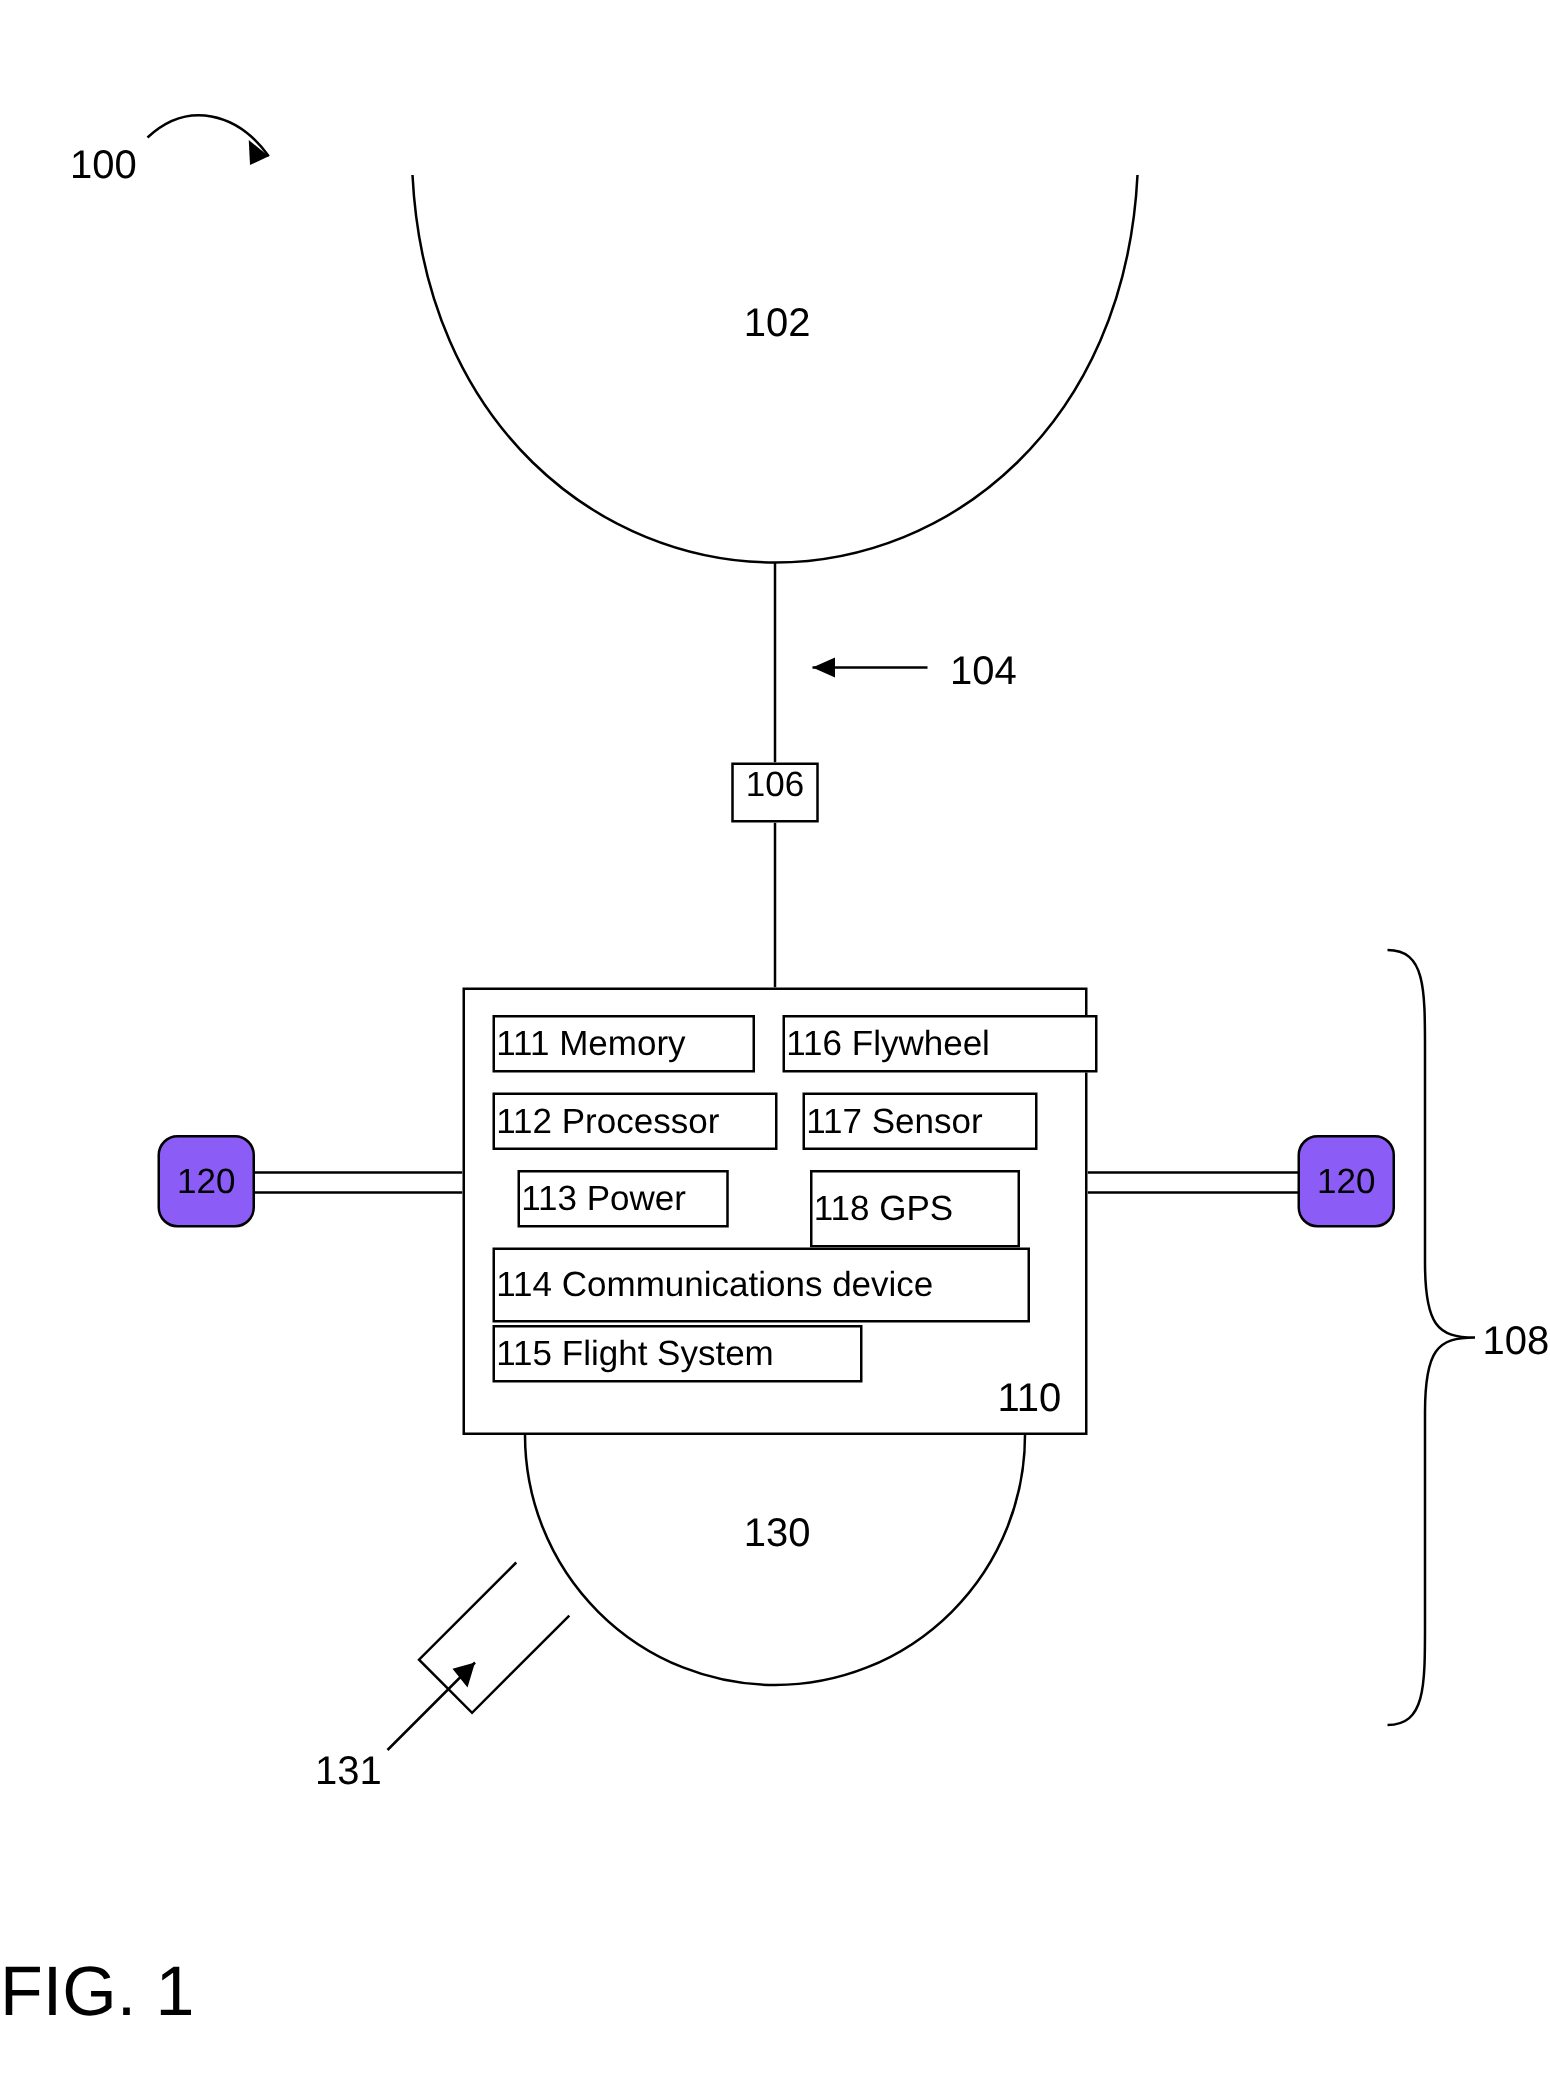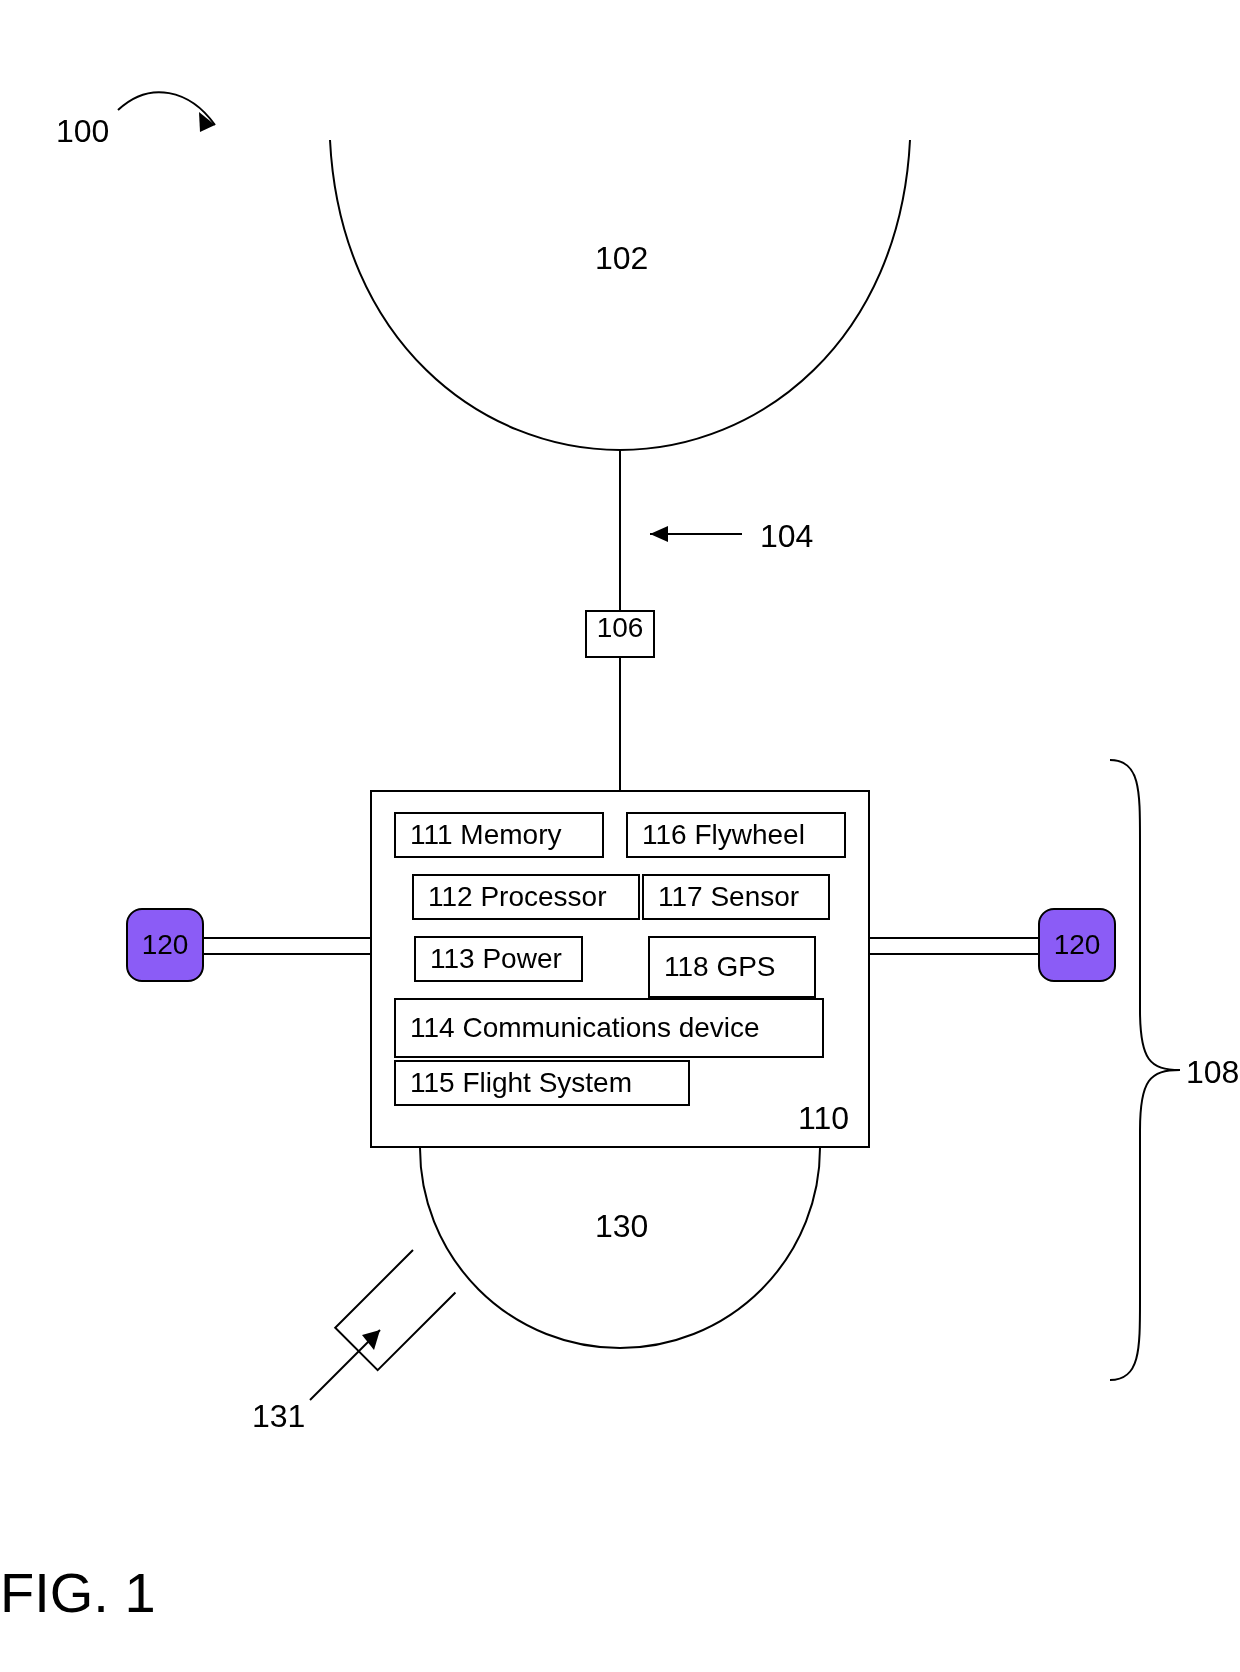--- a/index.html
+++ b/index.html
@@ -42,21 +42,21 @@
     font-size: 28px;
   }
   .comp {
     position: absolute;
     border: 2px solid #000;
     background: #fff;
     box-sizing: border-box;
     display: flex;
     align-items: center;
     font-size: 28px;
-    padding: 0 14px;
+    padding: 0 1px;
   }
   .pod {
     position: absolute;
     border: 2px solid #000;
     background: #8b5cf6;
     border-radius: 16px;
     box-sizing: border-box;
     display:flex; align-items:center; justify-content:center;
     font-size: 28px;
   }
@@ -118,25 +118,25 @@
   <div class="box" style="left:585px; top:610px; width:70px; height:48px;">
     <span>106</span>
   </div>
 
   <div class="box" style="left:370px; top:790px; width:500px; height:358px; display:block;">
   </div>
 
   <div class="comp" style="left:394px; top:812px; width:210px; height:46px;">
     <span>111 Memory</span>
   </div>
-  <div class="comp" style="left:626px; top:812px; width:220px; height:46px;">
+  <div class="comp" style="left:626px; top:812px; width:252px; height:46px;">
     <span>116 Flywheel</span>
   </div>
 
-  <div class="comp" style="left:412px; top:874px; width:228px; height:46px;">
+  <div class="comp" style="left:394px; top:874px; width:228px; height:46px;">
     <span>112 Processor</span>
   </div>
   <div class="comp" style="left:642px; top:874px; width:188px; height:46px;">
     <span>117 Sensor</span>
   </div>
 
   <div class="comp" style="left:414px; top:936px; width:169px; height:46px;">
     <span>113 Power</span>
   </div>
   <div class="comp" style="left:648px; top:936px; width:168px; height:62px;">

